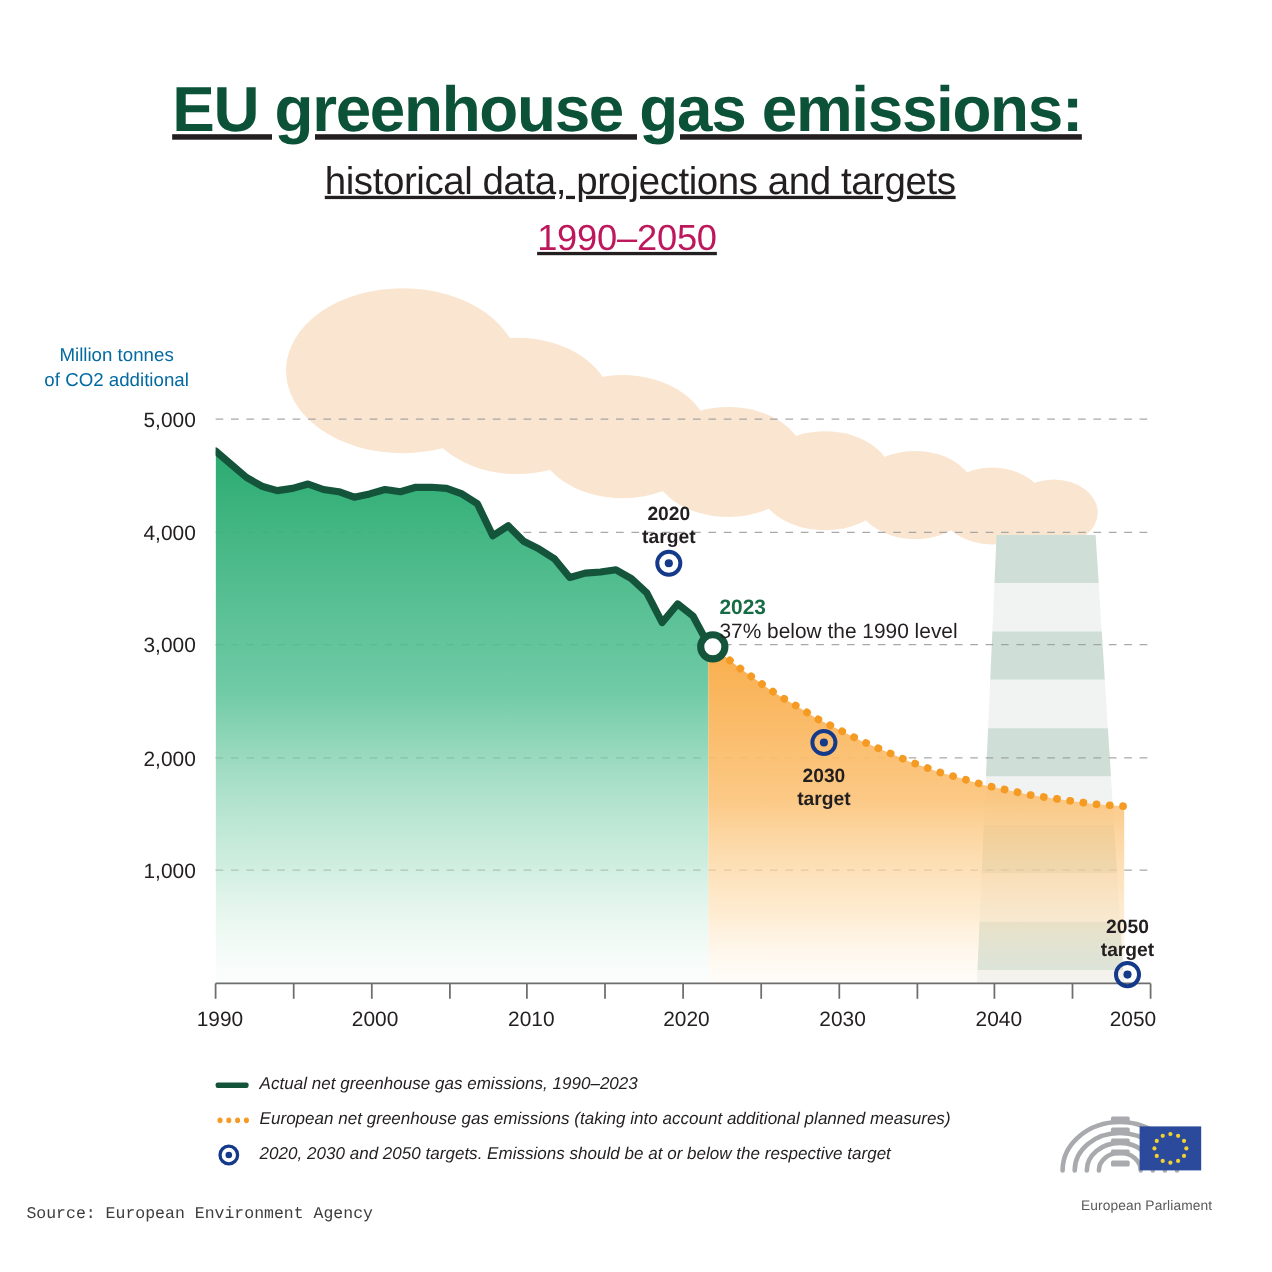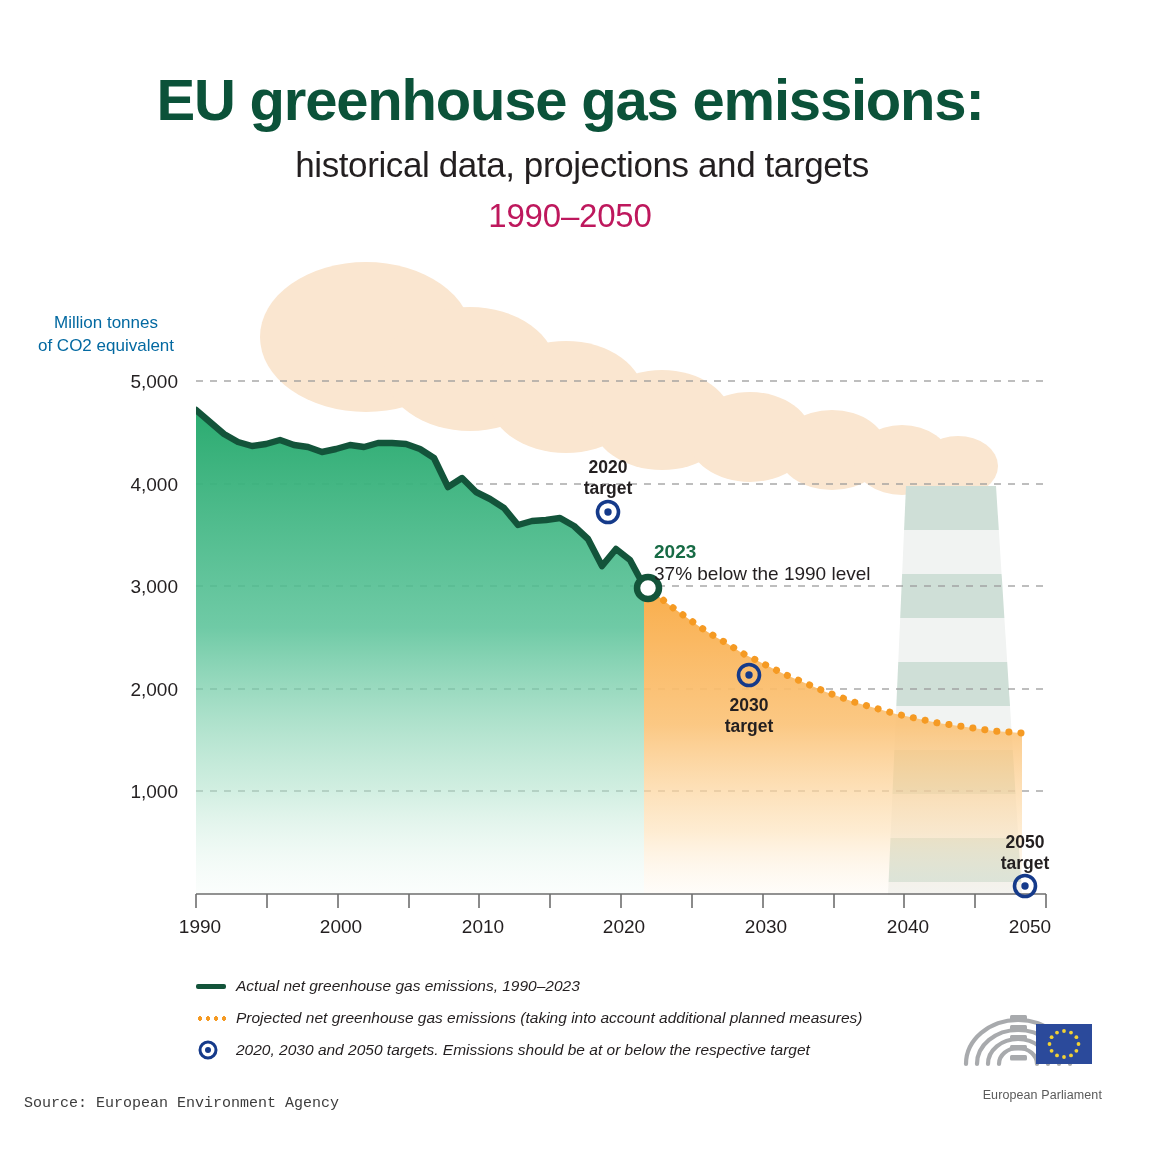--- a/index.html
+++ b/index.html
@@ -22,20 +22,21 @@
     width: 1156px;
     height: 1156px;
   }
 
   
   .title-block {
     position: absolute;
     left: 0; top: 70px;
     width: 1140px;
     text-align: center;
+    text-decoration: underline;
   }
   .main-title {
     font-size: 58px;
     font-weight: bold;
     color: #0b5239;
     letter-spacing: -1.2px;
     line-height: 1.05;
     margin: 0;
   }
   .sub-title {
@@ -150,21 +151,21 @@
 <div id="infographic">
 
   <div class="title-block">
     <h1 class="main-title">EU greenhouse gas emissions:</h1>
     <div class="sub-title">historical data, projections and targets</div>
     <div class="range-title">1990–2050</div>
   </div>
 
   <div class="y-caption">
     <div>Million tonnes</div>
-    <div>of CO2 equivalent</div>
+    <div>of CO2 additional</div>
   </div>
 
   <svg id="chart-svg" viewBox="0 0 1156 1156">
     <defs>
       <linearGradient id="greenFade" x1="0" y1="0" x2="0" y2="1">
         <stop offset="0%" stop-color="#2bab70" stop-opacity="1"></stop>
         <stop offset="45%" stop-color="#56c196" stop-opacity="0.85"></stop>
         <stop offset="78%" stop-color="#a9e0c7" stop-opacity="0.55"></stop>
         <stop offset="100%" stop-color="#e9f7f0" stop-opacity="0.18"></stop>
       </linearGradient>
@@ -300,21 +301,21 @@
       <span class="legend-mark">
         <span class="ln-solid"></span>
       </span>
       <span class="legend-label">Actual net greenhouse gas emissions, 1990–2023</span>
     </div>
 
     <div class="legend-row">
       <span class="legend-mark">
         <span class="ln-dotted"></span>
       </span>
-      <span class="legend-label">Projected net greenhouse gas emissions (taking into account additional planned measures)</span>
+      <span class="legend-label">European net greenhouse gas emissions (taking into account additional planned measures)</span>
     </div>
 
     <div class="legend-row">
       <span class="legend-mark">
         <svg width="24" height="24" viewBox="0 0 24 24">
           <circle cx="12" cy="12" r="8" fill="none" stroke="#153a8a" stroke-width="3"></circle>
           <circle cx="12" cy="12" r="3" fill="#153a8a"></circle>
         </svg>
       </span>
       <span class="legend-label">2020, 2030 and 2050 targets. Emissions should be at or below the respective target</span>

